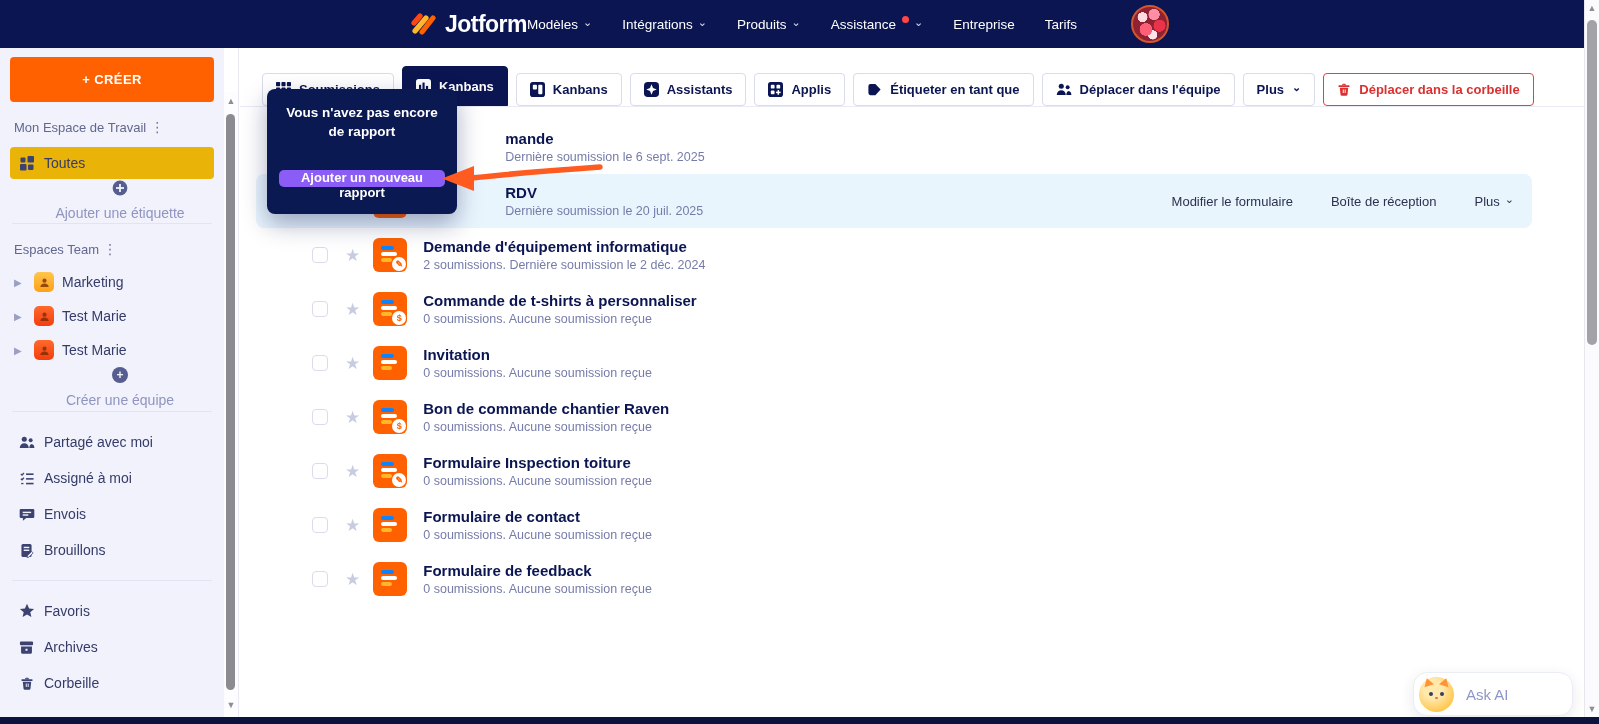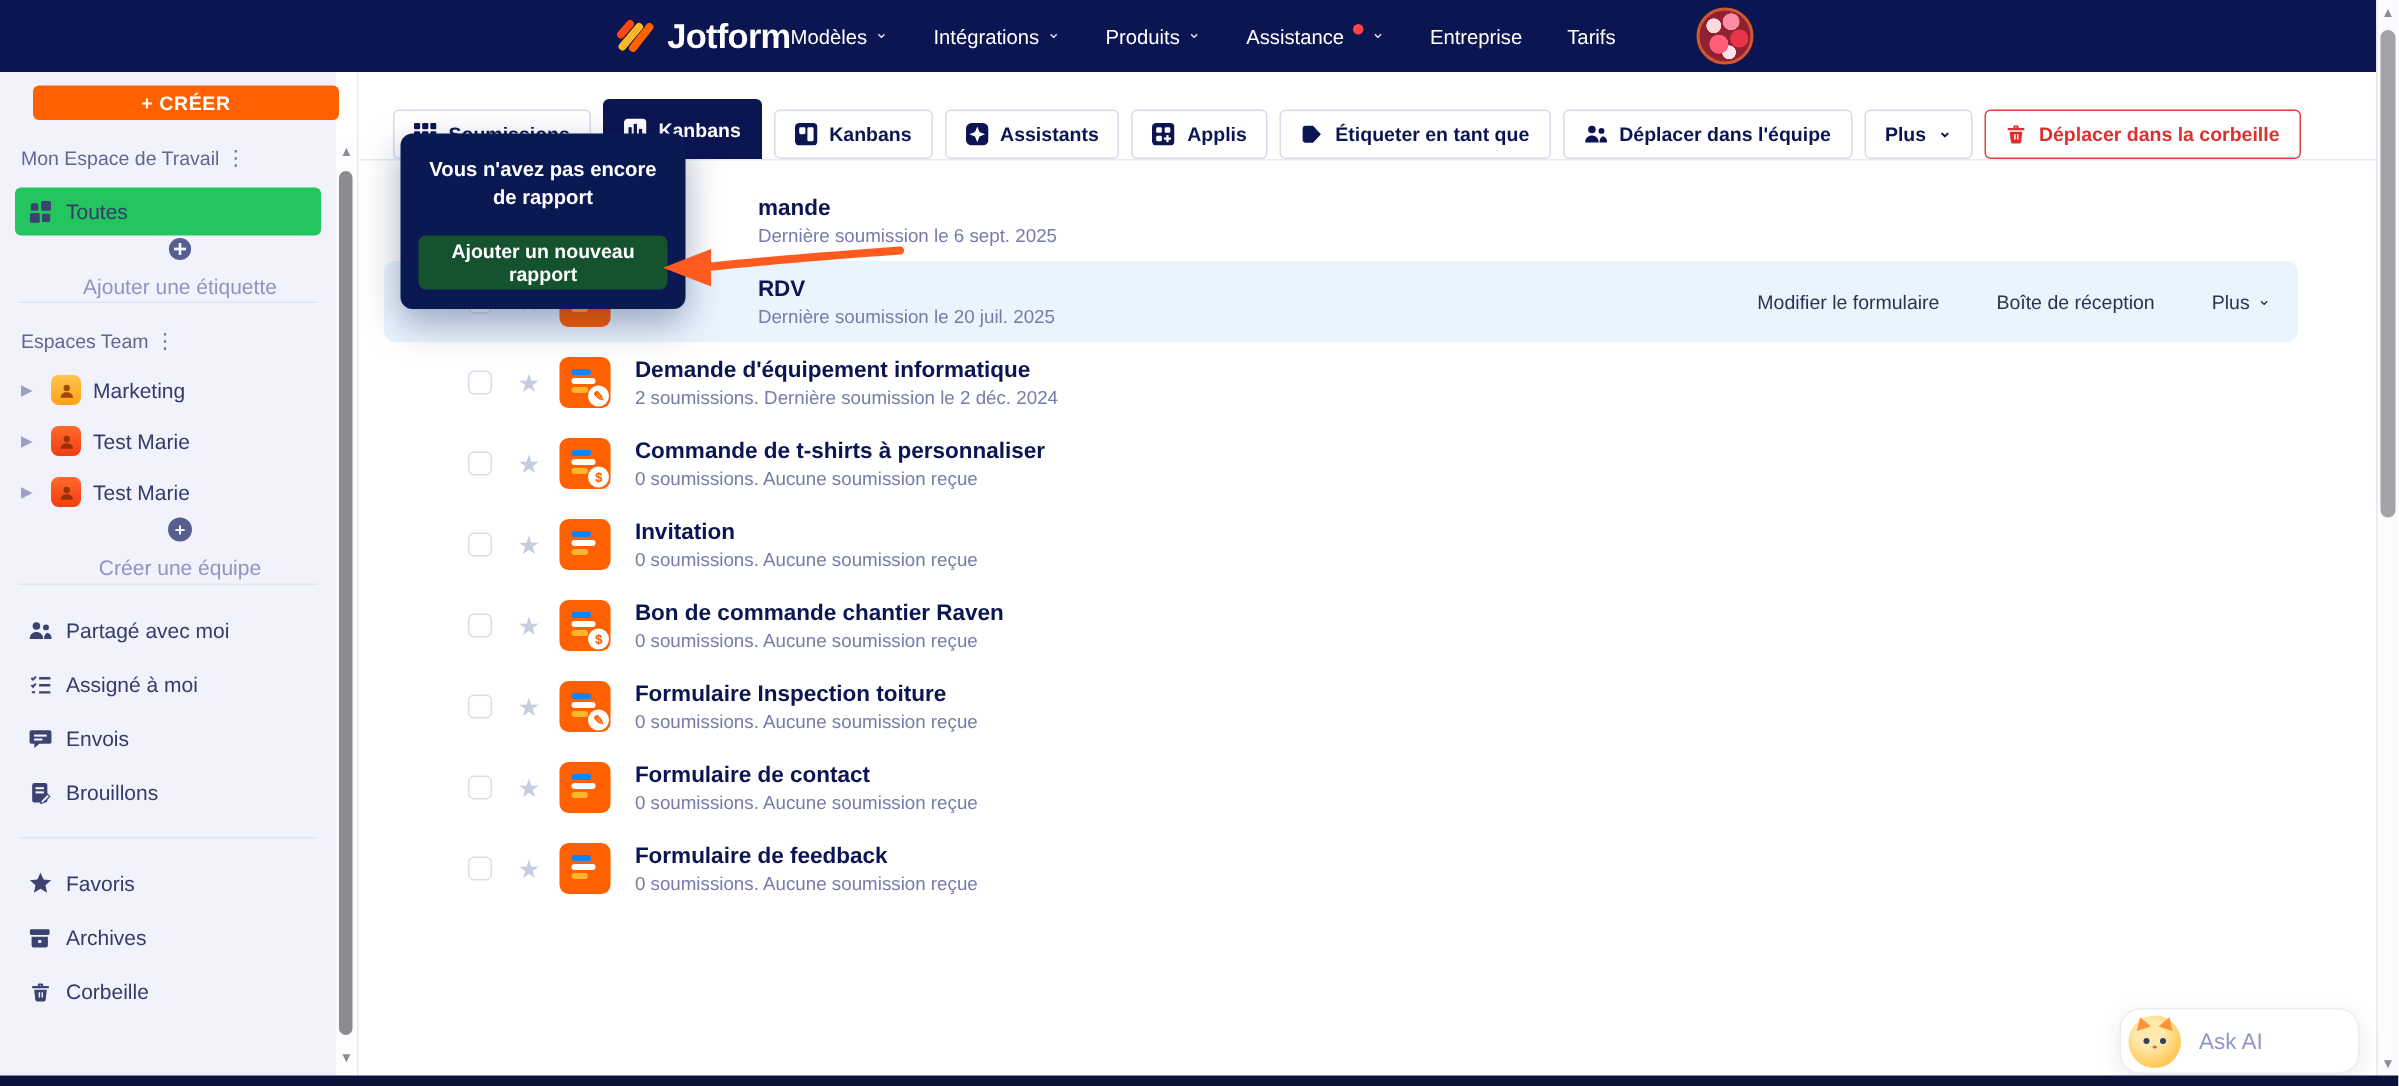--- a/index.html
+++ b/index.html
@@ -29,28 +29,28 @@
   .main-scrollbar { position:absolute; right:0; top:0; width:15px; height:724px; background:#fbfbfd; border-left:1px solid #e7e7ee; z-index:40; }
   .main-scrollbar .thumb { position:absolute; left:2px; right:2px; top:20px; height:325px; background:#a2a2a8; border-radius:6px; }
   .sb-arrow { position:absolute; left:0; right:0; text-align:center; font-size:9px; color:#8d8d95; }
   .side-scrollbar { position:absolute; left:224px; top:92px; width:14px; bottom:8px; background:#fdfdff; z-index:25; }
   .side-scrollbar .thumb { position:absolute; left:2px; right:3px; top:22px; bottom:26px; background:#8b8b91; border-radius:6px; }
   .content-sep { position:absolute; left:238px; top:48px; bottom:7px; width:1px; background:#e8e9f2; z-index:24; }
   .bottom-strip { position:absolute; left:0; bottom:0; width:1599px; height:7px; background:#0b123b; z-index:60; }
 
   
   .sidebar { position:absolute; left:0; top:48px; width:224px; bottom:7px; background:#f2f2fc; z-index:20; padding:9px 10px 0 10px; }
-  .create-btn { width:204px; height:23px; background:#ff6100; color:#fff; border:none; border-radius:4px;
-    font-family:inherit; font-size:13px; font-weight:bold; letter-spacing:.4px; cursor:pointer;margin-left:12px; }
+  .create-btn { width:204px; height:45px; background:#ff6100; color:#fff; border:none; border-radius:4px;
+    font-family:inherit; font-size:13px; font-weight:bold; letter-spacing:.4px; cursor:pointer; }
   .side-section-head { display:flex; align-items:center; justify-content:flex-start; margin:17px 2px 8px 4px; }
   .side-section-title { color:#61678f; font-size:13px; }
   .kebab { color:#6f759c; font-size:14px; cursor:pointer; padding:0 4px; }
   .side-item { display:flex; align-items:center; gap:9px; height:32px; padding:0 8px; border-radius:4px;
     color:#343b68; font-size:14px; cursor:pointer; }
-  .side-item.selected { background:#22c55e;margin-top:12px; }
+  .side-item.selected { background:#eab308;margin-top:12px; }
   .side-item .si-icon { width:17px; height:17px; display:flex; align-items:center; justify-content:center; color:#3c4370; flex:0 0 17px; }
   .side-item.muted { color:#8f94c0; padding-left:24px;flex-direction:column; }
   .side-item.lib { height:36px; }
   .divider { border-top:1px solid #e3e4f1; margin:12px 2px; }
   .team-item { display:flex; align-items:center; gap:8px; height:34px; padding:0 4px; color:#343b68; font-size:14px; cursor:pointer; }
   .team-caret { color:#9aa0c4; font-size:10px; width:12px; }
   .team-avatar { width:20px; height:20px; border-radius:5px; display:flex; align-items:center; justify-content:center; }
   .team-avatar.yellow { background:linear-gradient(180deg,#ffc54d,#ffa117); }
   .team-avatar.red { background:linear-gradient(180deg,#ff6a2c,#f43d10); }
   .plus-circle { width:16px; height:16px; border-radius:50%; background:#565d8f; color:#f2f2fc; font-size:12px; line-height:16px; text-align:center; font-weight:bold; }
@@ -86,21 +86,21 @@
   .f-sub { color:#767ca9; font-size:12.5px; }
   .frow.indented .f-check, .frow.indented .f-star, .frow.indented .f-icon { visibility:visible; }
   .frow.indented .f-text { margin-left:98px; }
   .row-actions { position:absolute; right:70px; top:0; bottom:0; display:flex; align-items:center; gap:38px; }
   .row-action { color:#2c3150; font-size:13px; font-weight:500; cursor:pointer; display:flex; gap:5px; align-items:center; white-space:nowrap; }
 
   
   .popover { position:absolute; left:267px; top:89px; width:190px; background:#0b1952; border-radius:8px; z-index:34;
     box-shadow:0 10px 24px rgba(10,21,81,.35); padding:15px 12px 13px; text-align:center; }
   .pop-title { color:#fff; font-size:13.5px; font-weight:bold; line-height:1.4; padding:0 6px; }
-  .pop-btn { margin-top:15px; width:100%; height:36px; background:#14532d; color:#fff; border:none; border-radius:5px;
+  .pop-btn { margin-top:28px; width:100%; height:17px; background:#8b5cf6; color:#fff; border:none; border-radius:5px;
     font-family:inherit; font-size:13px; font-weight:bold; cursor:pointer; }
 
   .arrow-anno { position:absolute; left:438px; top:160px; z-index:36; pointer-events:none; }
 
   
   .ask-ai { position:absolute; left:1413px; top:672px; width:160px; height:44px; background:#fff; border:1px solid #ebedf5;
     border-radius:14px; box-shadow:0 4px 14px rgba(40,50,90,.10); display:flex; align-items:center; gap:12px; padding:0 12px 0 5px; z-index:50; cursor:pointer; }
   .cat { width:35px; height:35px; border-radius:50%; background:radial-gradient(circle at 40% 35%, #ffe9ad 0 30%, #ffca57 70%, #ffb03a); position:relative; flex:0 0 35px; }
   .cat .ear { position:absolute; top:1px; width:0; height:0; border-left:5px solid transparent; border-right:5px solid transparent; border-bottom:8px solid #ff9338; }
   .cat .e1 { left:4px; transform:rotate(-18deg); } .cat .e2 { right:4px; transform:rotate(18deg); }

